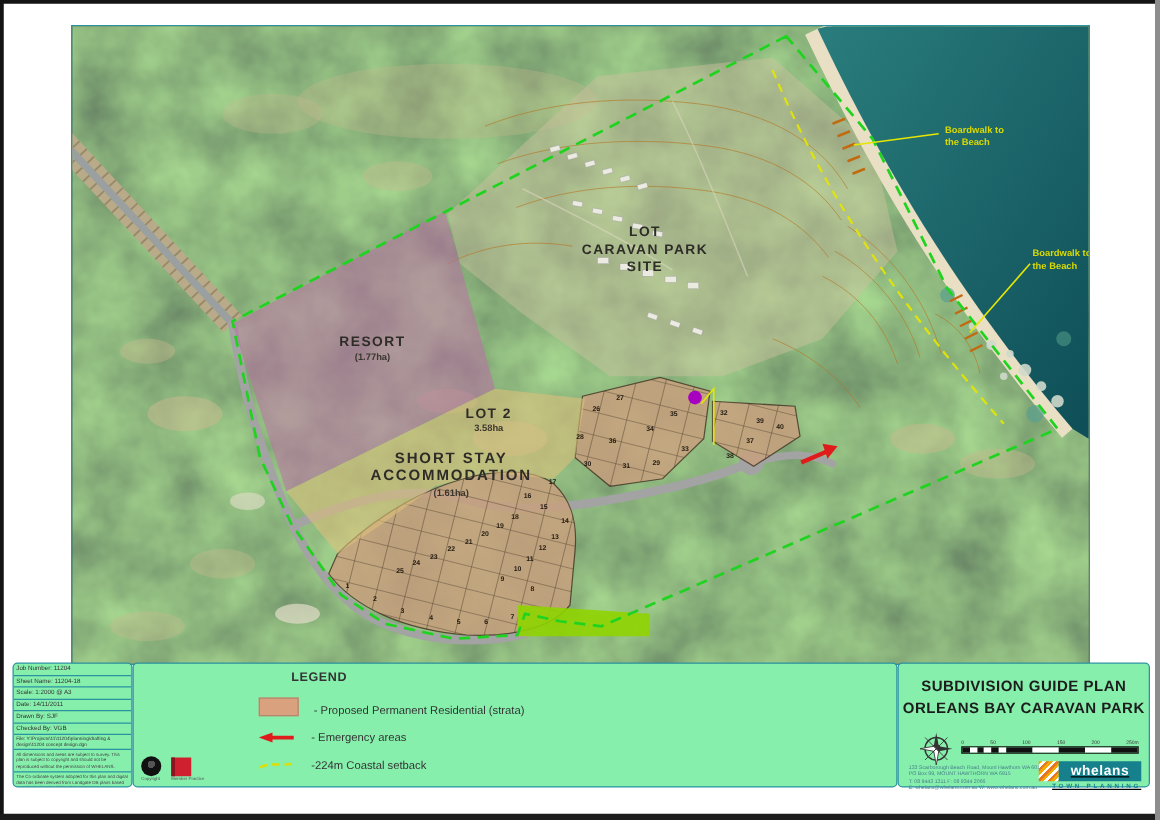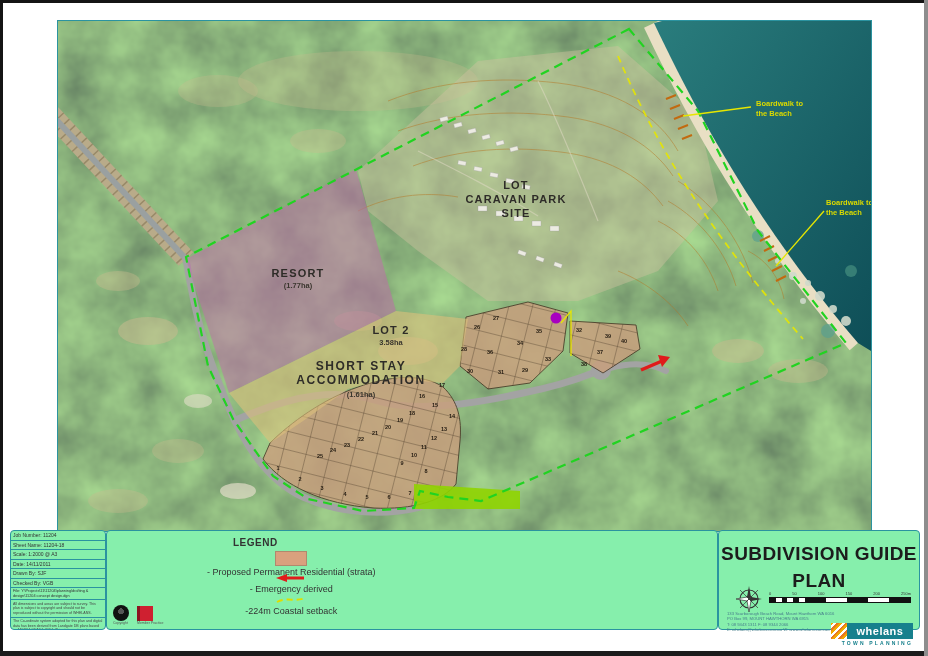--- a/index.html
+++ b/index.html
@@ -26,45 +26,45 @@
   .panel{position:absolute;background:#86efac;border:1px solid #2b93a0;border-radius:4px;box-sizing:border-box;}
   .info-box{left:10px;top:530px;width:96px;height:100px;overflow:hidden;}
   .info-row{font-size:5px;color:#333;padding:1px 2px;border-bottom:1px solid #2b93a0;line-height:1.3;}
   .info-file{font-size:3.8px;color:#333;padding:1px 2px;border-bottom:1px solid #2b93a0;line-height:1.25;}
   .info-note{font-size:3.6px;color:#444;padding:1.5px 2px;border-bottom:1px solid #2b93a0;line-height:1.25;}
 
   .legend-box{left:106px;top:530px;width:612px;height:100px;}
   .legend-heading{position:absolute;left:126px;top:6px;font-size:10px;font-weight:700;color:#333;letter-spacing:.5px;}
   .legend-col1{position:absolute;left:100px;top:20px;}
   .legend-col2{position:absolute;left:340px;top:20px;}
-  .legend-item{display:flex;align-items:center;gap:1px;height:22px;font-size:9px;color:#333;flex-direction:column;}
+  .legend-item{display:flex;align-items:flex-end;gap:12px;height:22px;font-size:9px;color:#333;}
   .swatch-res{width:30px;height:13px;background:#d9a17e;border:1px solid #b0896d;flex:none;}
   .swatch-serv{width:30px;height:13px;background:#8fd400;border:1px solid #79b300;flex:none;}
   .icon-bore{width:12px;height:12px;border:2px solid #8a4b2f;border-radius:50%;position:relative;flex:none;margin-left:8px;}
   .icon-bore::after{content:'';position:absolute;left:3px;top:3px;width:6px;height:6px;background:#8a4b2f;border-radius:2px;}
   .icon-runnel{width:13px;height:13px;border-radius:50%;background:#a800c0;flex:none;margin-left:8px;}
   .legend-svg{flex:none;}
 
   .logos{position:absolute;left:6px;bottom:4px;display:flex;gap:8px;align-items:flex-end;}
   .seal{width:16px;height:16px;border-radius:50%;background:radial-gradient(circle at 50% 40%, #555 0 3px, #111 3px);}
   .redlogo{width:13px;height:15px;background:#cf2030;border-left:3px solid #8c1420;}
   .logo-cap{font-size:3.5px;color:#555;}
 
   .title-box{left:718px;top:530px;width:202px;height:100px;}
   .plan-title{position:absolute;left:0;top:10px;width:100%;text-align:center;
-              font-size:19px;font-weight:700;color:#1c1c1c;letter-spacing:.4px;line-height:1.4;}
+              font-size:12px;font-weight:700;color:#1c1c1c;letter-spacing:.4px;line-height:1.4;}
   .compass{position:absolute;left:16px;top:54px;}
   .scalebar{position:absolute;left:50px;top:60px;width:142px;}
   .scalebar .ticks{display:flex;justify-content:space-between;font-size:4px;color:#333;margin-bottom:1px;}
   .scalebar .bar{display:flex;height:4px;border:1px solid #111;}
   .scalebar .seg{height:100%;}
   .sb-b{background:#111;} .sb-w{background:#fff;}
   .s6{width:6px;} .s22{width:22px;}
   .addr{position:absolute;left:8px;top:80px;width:118px;font-size:4.2px;color:#49808c;line-height:1.3;}
-  .brand{position:absolute;right:6px;top:92px;width:82px;}
+  .brand{position:absolute;right:6px;top:78px;width:82px;text-decoration:underline;}
   .brand-row{display:flex;height:16px;}
   .brand-stripes{width:16px;height:16px;background:repeating-linear-gradient(135deg,#f2a900 0 2px,#ffffff 2px 4px,#e87722 4px 6px);}
   .brand-name{flex:1;background:#17808d;color:#fff;font-weight:700;font-size:11px;
               display:flex;align-items:center;justify-content:center;letter-spacing:.5px;}
   .brand-tag{font-size:5px;color:#17808d;letter-spacing:2.2px;text-align:right;margin-top:1px;font-weight:700;}
 </style>
 </head>
 <body>
 
 <div class="page">
@@ -298,21 +298,21 @@
     <div class="legend-col1">
       <div class="legend-item">
         <span class="swatch-res"></span>
         <span>- Proposed Permanent Residential (strata)</span>
       </div>
       <div class="legend-item">
         <svg class="legend-svg" width="30" height="10">
           <line x1="28" y1="5" x2="9" y2="5" stroke="#e01b1b" stroke-width="3"></line>
           <polygon points="0,5 11,1 11,9" fill="#e01b1b"></polygon>
         </svg>
-        <span>- Emergency derived</span>
+        <span>- Emergency areas</span>
       </div>
       <div class="legend-item">
         <svg class="legend-svg" width="30" height="10">
           <path d="M1,7 C10,2 20,7 29,3" stroke="#dede00" stroke-width="2" stroke-dasharray="6 4" fill="none"></path>
         </svg>
         <span>-224m Coastal setback</span>
       </div>
     </div>
     <div class="logos">
       <div>
@@ -322,20 +322,21 @@
       <div>
         <div class="redlogo"></div>
         <div class="logo-cap">Member Practice</div>
       </div>
     </div>
   </div>
 
   <div class="panel title-box">
     <div class="plan-title">
       <div>SUBDIVISION GUIDE PLAN</div>
+      <div>ORLEANS BAY CARAVAN PARK</div>
     </div>
     <svg class="compass" width="28" height="28" viewBox="0 0 28 28">
       <circle cx="14" cy="14" r="9" fill="none" stroke="#333" stroke-width="1.2"></circle>
       <circle cx="14" cy="14" r="3.2" fill="none" stroke="#333" stroke-width="1"></circle>
       <path d="M14,1 L16,12 L14,14 L12,12 Z" fill="#333"></path>
       <path d="M14,27 L12,16 L14,14 L16,16 Z" fill="#fff" stroke="#333" stroke-width=".7"></path>
       <path d="M1,14 L12,12 L14,14 L12,16 Z" fill="#fff" stroke="#333" stroke-width=".7"></path>
       <path d="M27,14 L16,16 L14,14 L16,12 Z" fill="#333"></path>
       <line x1="5" y1="5" x2="23" y2="23" stroke="#333" stroke-width=".7"></line>
       <line x1="23" y1="5" x2="5" y2="23" stroke="#333" stroke-width=".7"></line>

